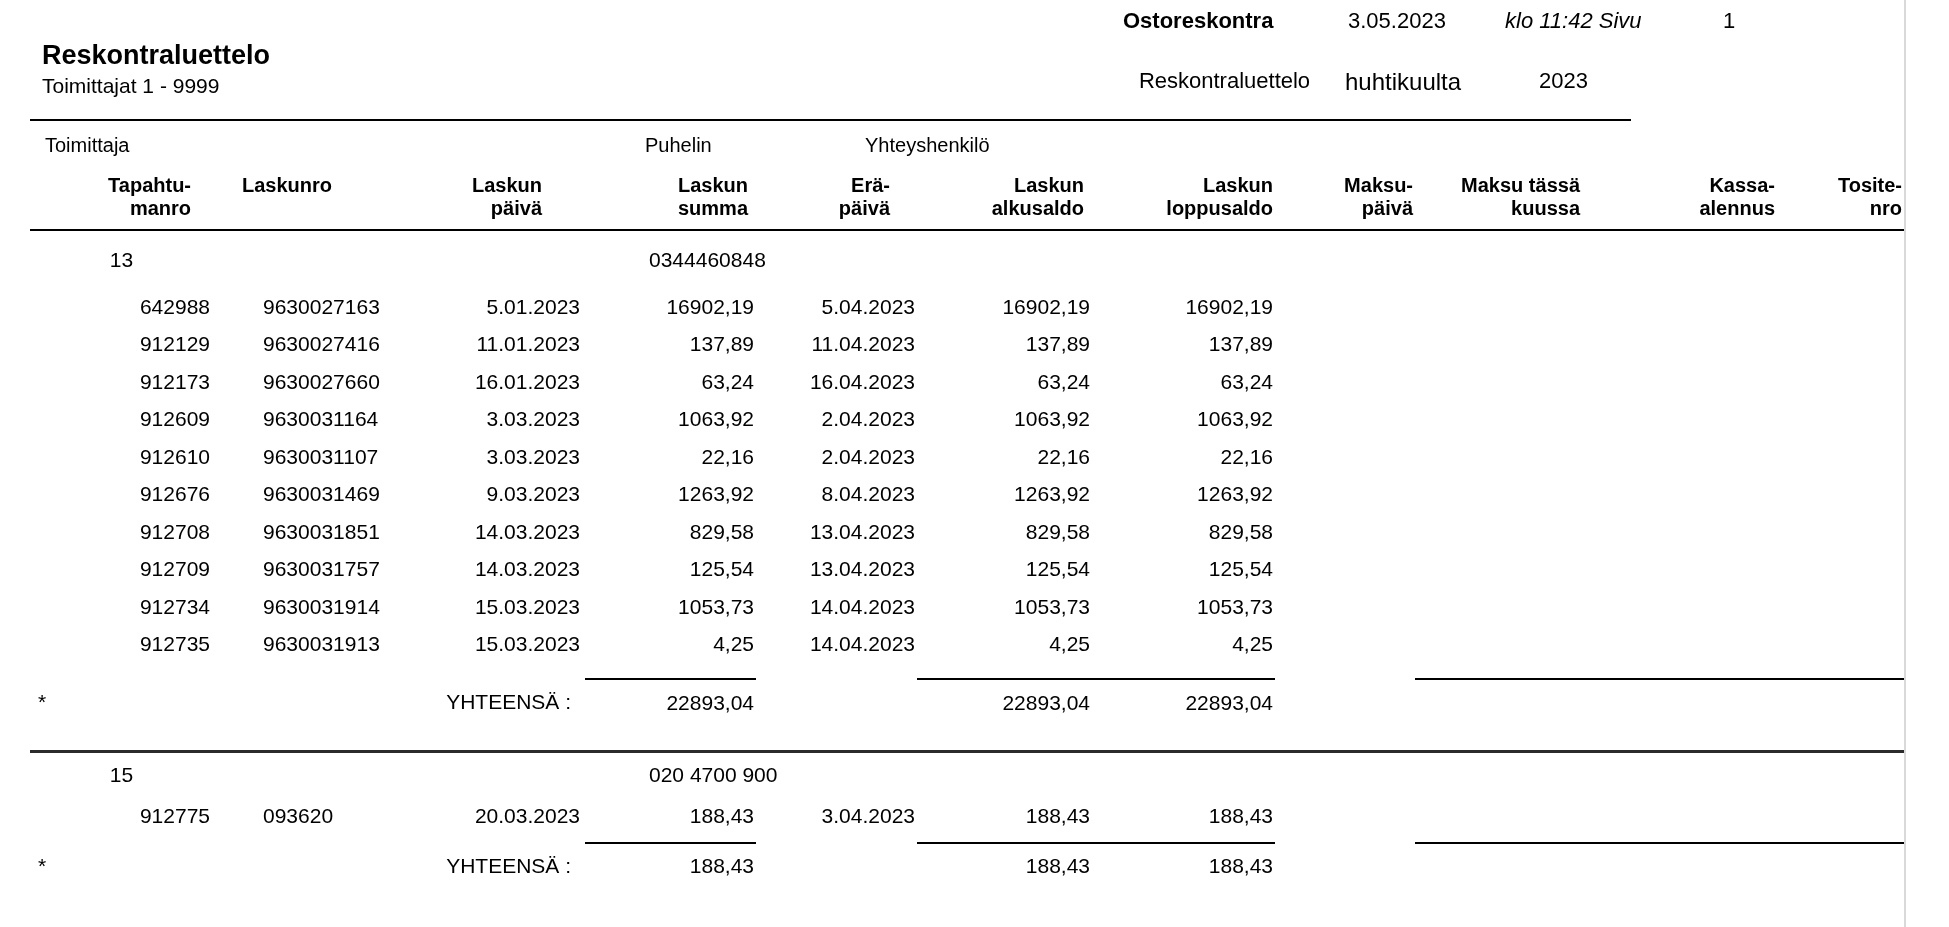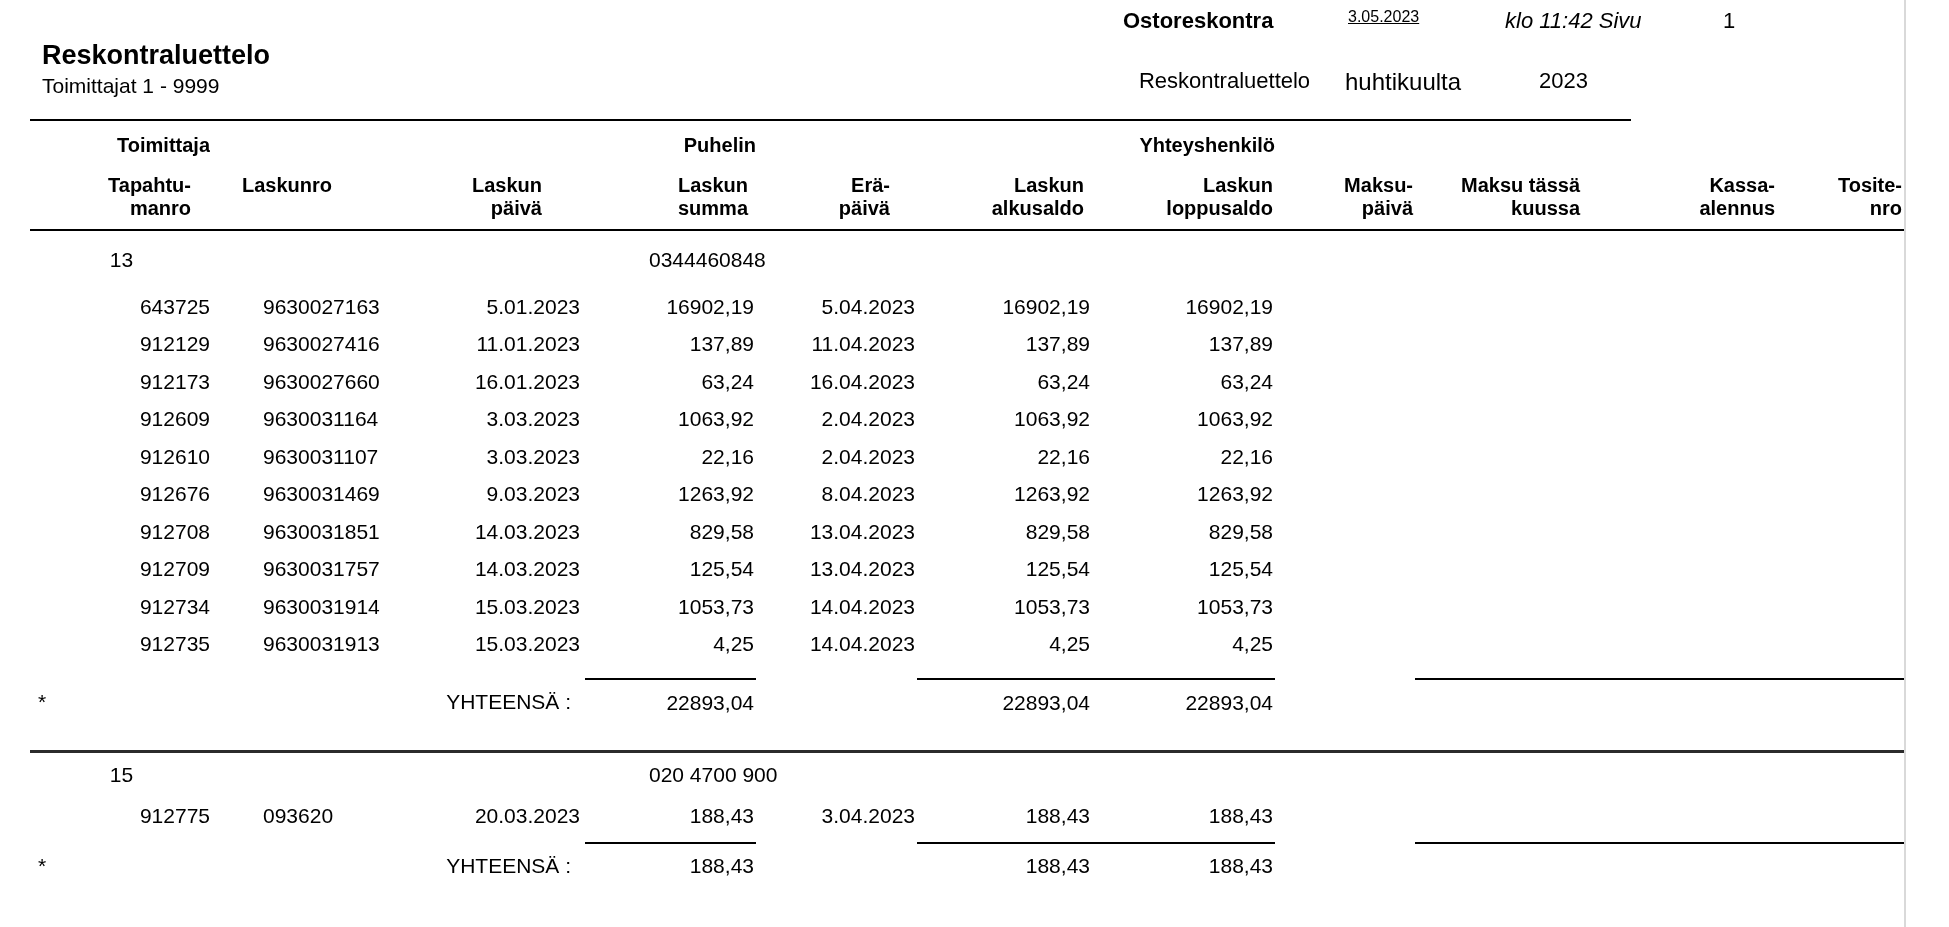--- a/index.html
+++ b/index.html
@@ -9,40 +9,40 @@
   html,body{margin:0;padding:0;}
   body{
     width:1949px;height:927px;background:var(--bg);color:var(--text);
     font-family:"Liberation Sans","DejaVu Sans",sans-serif;
   }
   .page{position:relative;width:1949px;height:927px;overflow:hidden;background:var(--bg);}
 
   
   .abs{position:absolute;white-space:nowrap;text-align:center;}
   .app-title{left:1123px;top:8px;font-size:22px;font-weight:bold;}
-  .print-date{left:1348px;top:8px;font-size:16px;text-decoration:underline;}
+  .print-date{left:1348px;top:8px;font-size:22px;}
   .time-page{left:1505px;top:8px;font-size:22px;font-style:italic;}
   .page-num{left:1723px;top:8px;font-size:22px;}
   .report-title{left:42px;top:40px;font-size:27px;font-weight:bold;}
   .report-sub{left:42px;top:74px;font-size:21px;}
   .period-label{left:1123px;top:68px;font-size:22px;width:203px;overflow:hidden;}
   .period-month{left:1345px;top:68px;font-size:24px;}
   .period-year{left:1539px;top:68px;font-size:22px;}
   .header-rule{left:30px;top:119px;width:1601px;height:0;border-top:2px solid var(--rule);}
   .page-edge{left:1904px;top:0;width:2px;height:927px;background:var(--edge);}
 
   
   table.ledger{
     position:absolute;left:30px;top:122px;width:1874px;
     border-collapse:collapse;table-layout:fixed;font-size:21px;
   }
   td{padding:0;vertical-align:middle;overflow:hidden;}
 
   tr.group-header-row{height:46px;}
-  .ghead{font-weight:bold;font-size:20px;text-align:right;vertical-align:middle;}
+  .ghead{font-weight:normal;font-size:20px;text-align:left;vertical-align:middle;}
   .gh-toimittaja{padding-left:15px;}
   .gh-puhelin{padding-left:60px;}
   .gh-yhteyshenkilo{padding-left:109px;}
 
   tr.column-header-row{height:62px;}
   tr.column-header-row td{vertical-align:top;border-bottom:2px solid var(--rule);}
   .hcell{font-weight:bold;font-size:20px;text-align:right;padding-top:6px;line-height:23px;}
   .hline{display:block;}
   .hcell.col-laskunro{text-align:left;padding-left:32px;}
   .hcell.col-tapahtumanro{padding-right:19px;}
@@ -169,21 +169,21 @@
     </thead>
     <tbody>
         <tr class="supplier-row">
           <td class="supplier-id" colspan="2">13</td>
           <td colspan="2"></td>
           <td class="phone-cell" colspan="2">0344460848</td>
           <td colspan="6"></td>
         </tr>
         <tr class="invoice-row">
           <td></td>
-          <td class="cell col-tapahtumanro">643725</td>
+          <td class="cell col-tapahtumanro">642988</td>
           <td class="cell col-laskunro">9630027163</td>
           <td class="cell col-laskun_paiva">5.01.2023</td>
           <td class="cell col-laskun_summa">16902,19</td>
           <td class="cell col-erapaiva">5.04.2023</td>
           <td class="cell col-alkusaldo">16902,19</td>
           <td class="cell col-loppusaldo">16902,19</td>
           <td class="cell col-maksupaiva"></td>
           <td class="cell col-maksu_kuussa"></td>
           <td class="cell col-kassa_alennus"></td>
           <td class="cell col-tositenro"></td>

